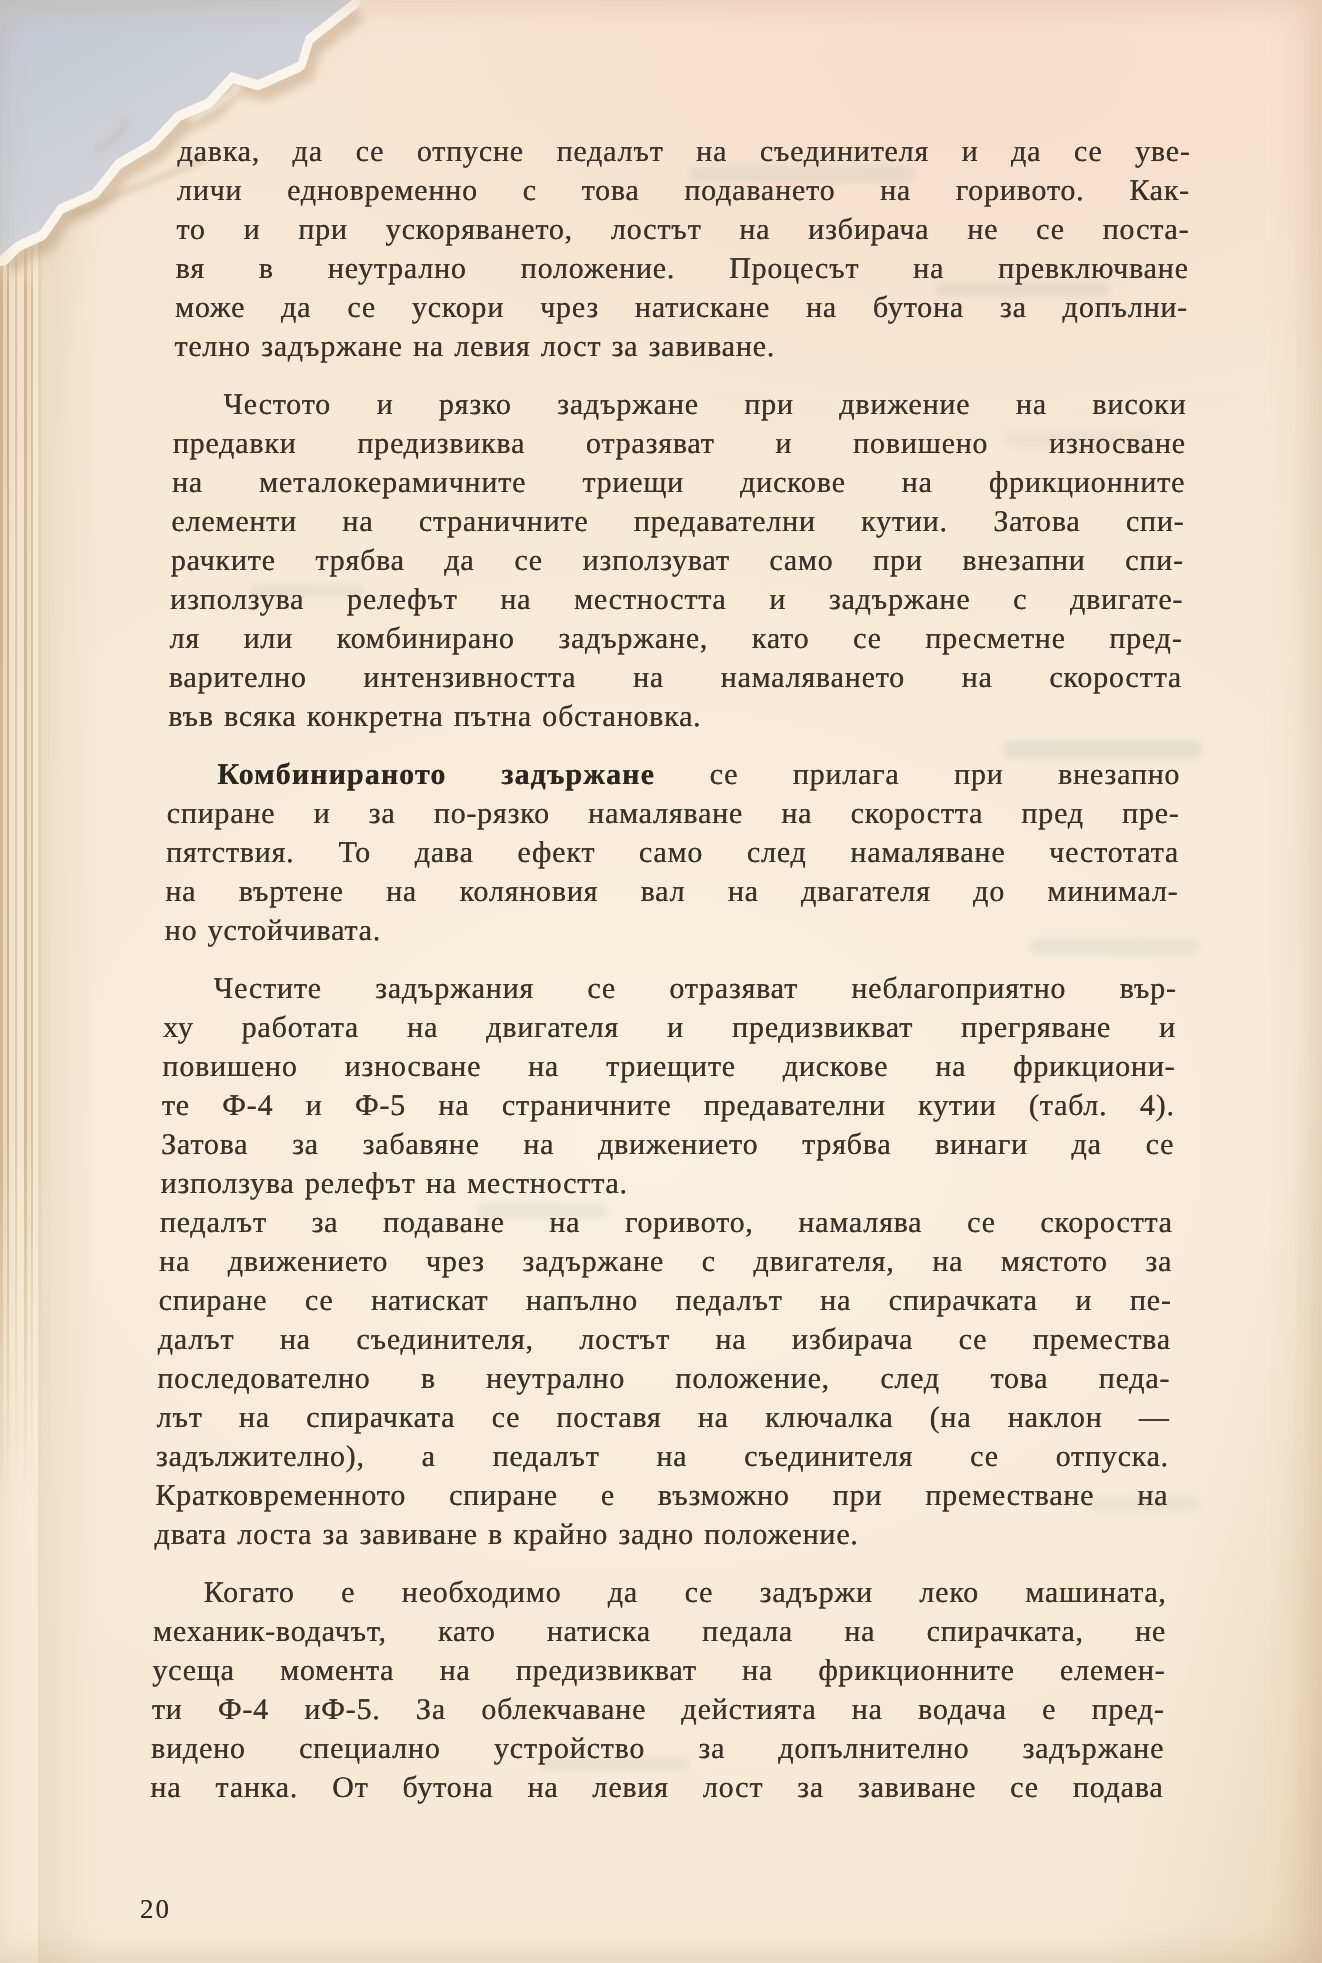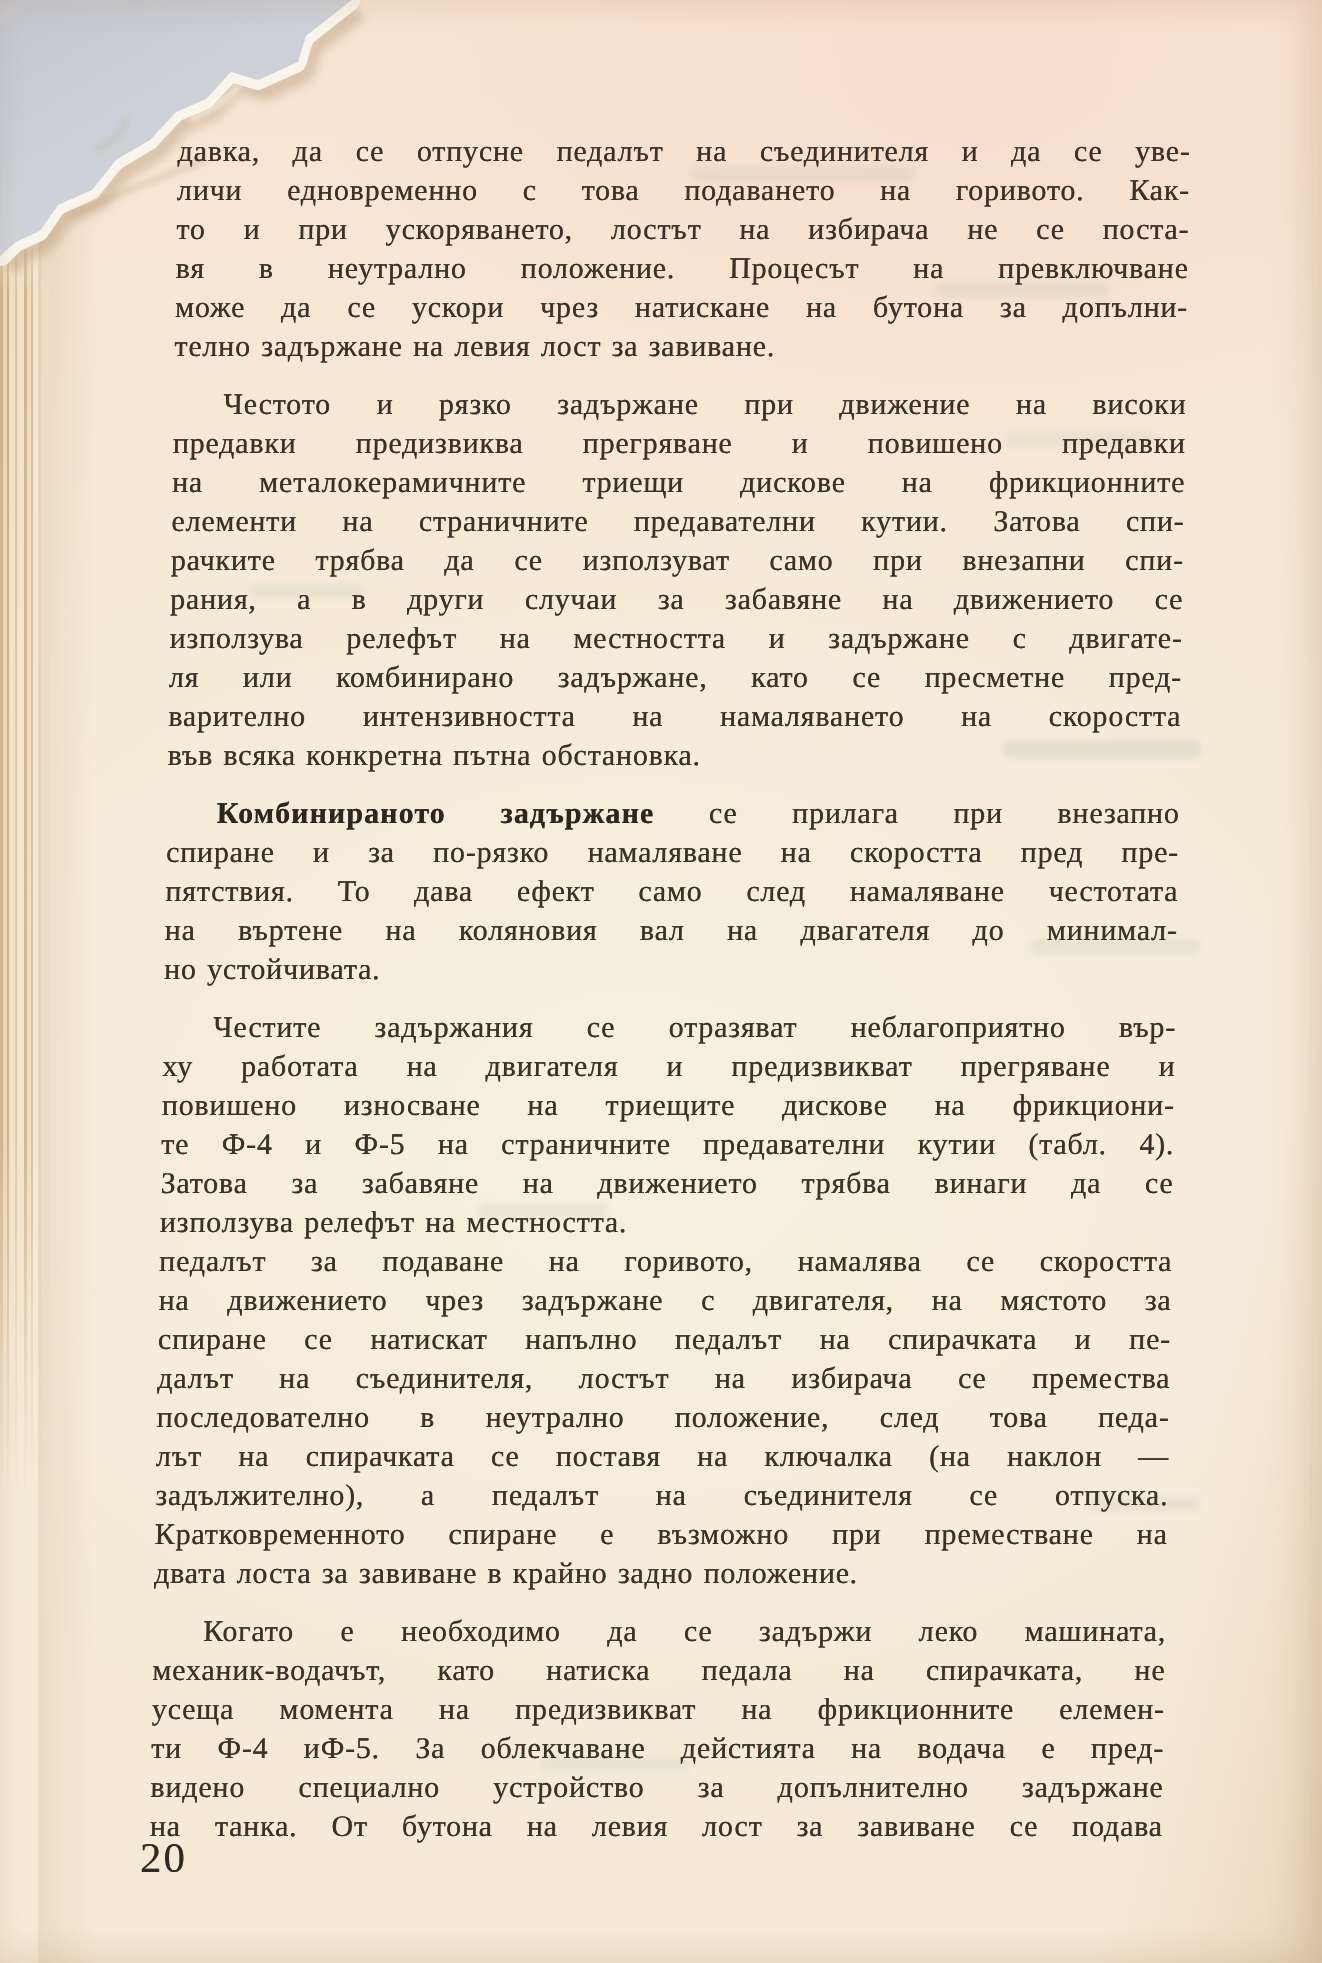--- a/index.html
+++ b/index.html
@@ -66,22 +66,22 @@
     text-shadow:0 0 0.6px rgba(58,49,41,0.75), 0.4px 0.4px 0.6px rgba(58,49,41,0.35);
   }
   .para{margin:0;}
   .line{height:39px;text-align:justify;text-align-last:justify;}
   .line.first{padding-left:50px;margin-top:19px;}
   .line.last{text-align-last:left;font-family:Liberation Serif, serif;}
   .para.justify-last .line.last{text-align-last:justify;}
   .line b{font-weight:bold;letter-spacing:1.1px;color:#2c2620;}
 
   .page-number{
-    position:absolute;left:140px;top:1836px;
-    font-size:43px;line-height:1;color:#2f2a24;letter-spacing:2px;
+    position:absolute;left:140px;top:1896px;
+    font-size:27px;line-height:1;color:#2f2a24;letter-spacing:2px;
     text-shadow:0 0 0.6px rgba(47,42,36,0.7);
   }
 </style>
 </head>
 <body>
 
 <div class="scan">
 
   <div class="binding"></div>
   <div class="inner-margin-shade"></div>
@@ -126,25 +126,24 @@
       <div class="para">
         <div class="line">давка, да се отпусне педалът на съединителя и да се уве-</div>
         <div class="line">личи едновременно с това подаването на горивото. Как-</div>
         <div class="line">то и при ускоряването, лостът на избирача не се поста-</div>
         <div class="line">вя в неутрално положение. Процесът на превключване</div>
         <div class="line">може да се ускори чрез натискане на бутона за допълни-</div>
         <div class="line last">телно задържане на левия лост за завиване.</div>
       </div>
       <div class="para">
         <div class="line first">Честото и рязко задържане при движение на високи</div>
-        <div class="line">предавки предизвиква прегряване и повишено предавки</div>
+        <div class="line">предавки предизвиква отразяват и повишено износване</div>
         <div class="line">на металокерамичните триещи дискове на фрикционните</div>
         <div class="line">елементи на страничните предавателни кутии. Затова спи-</div>
         <div class="line">рачките трябва да се използуват само при внезапни спи-</div>
-        <div class="line">рания, а в други случаи за забавяне на движението се</div>
         <div class="line">използува релефът на местността и задържане с двигате-</div>
         <div class="line">ля или комбинирано задържане, като се пресметне пред-</div>
         <div class="line">варително интензивността на намаляването на скоростта</div>
         <div class="line last">във всяка конкретна пътна обстановка.</div>
       </div>
       <div class="para">
         <div class="line first"><b>Комбинираното задържане</b> се прилага при внезапно</div>
         <div class="line">спиране и за по-рязко намаляване на скоростта пред пре-</div>
         <div class="line">пятствия. То дава ефект само след намаляване честотата</div>
         <div class="line">на въртене на коляновия вал на двагателя до минимал-</div>

